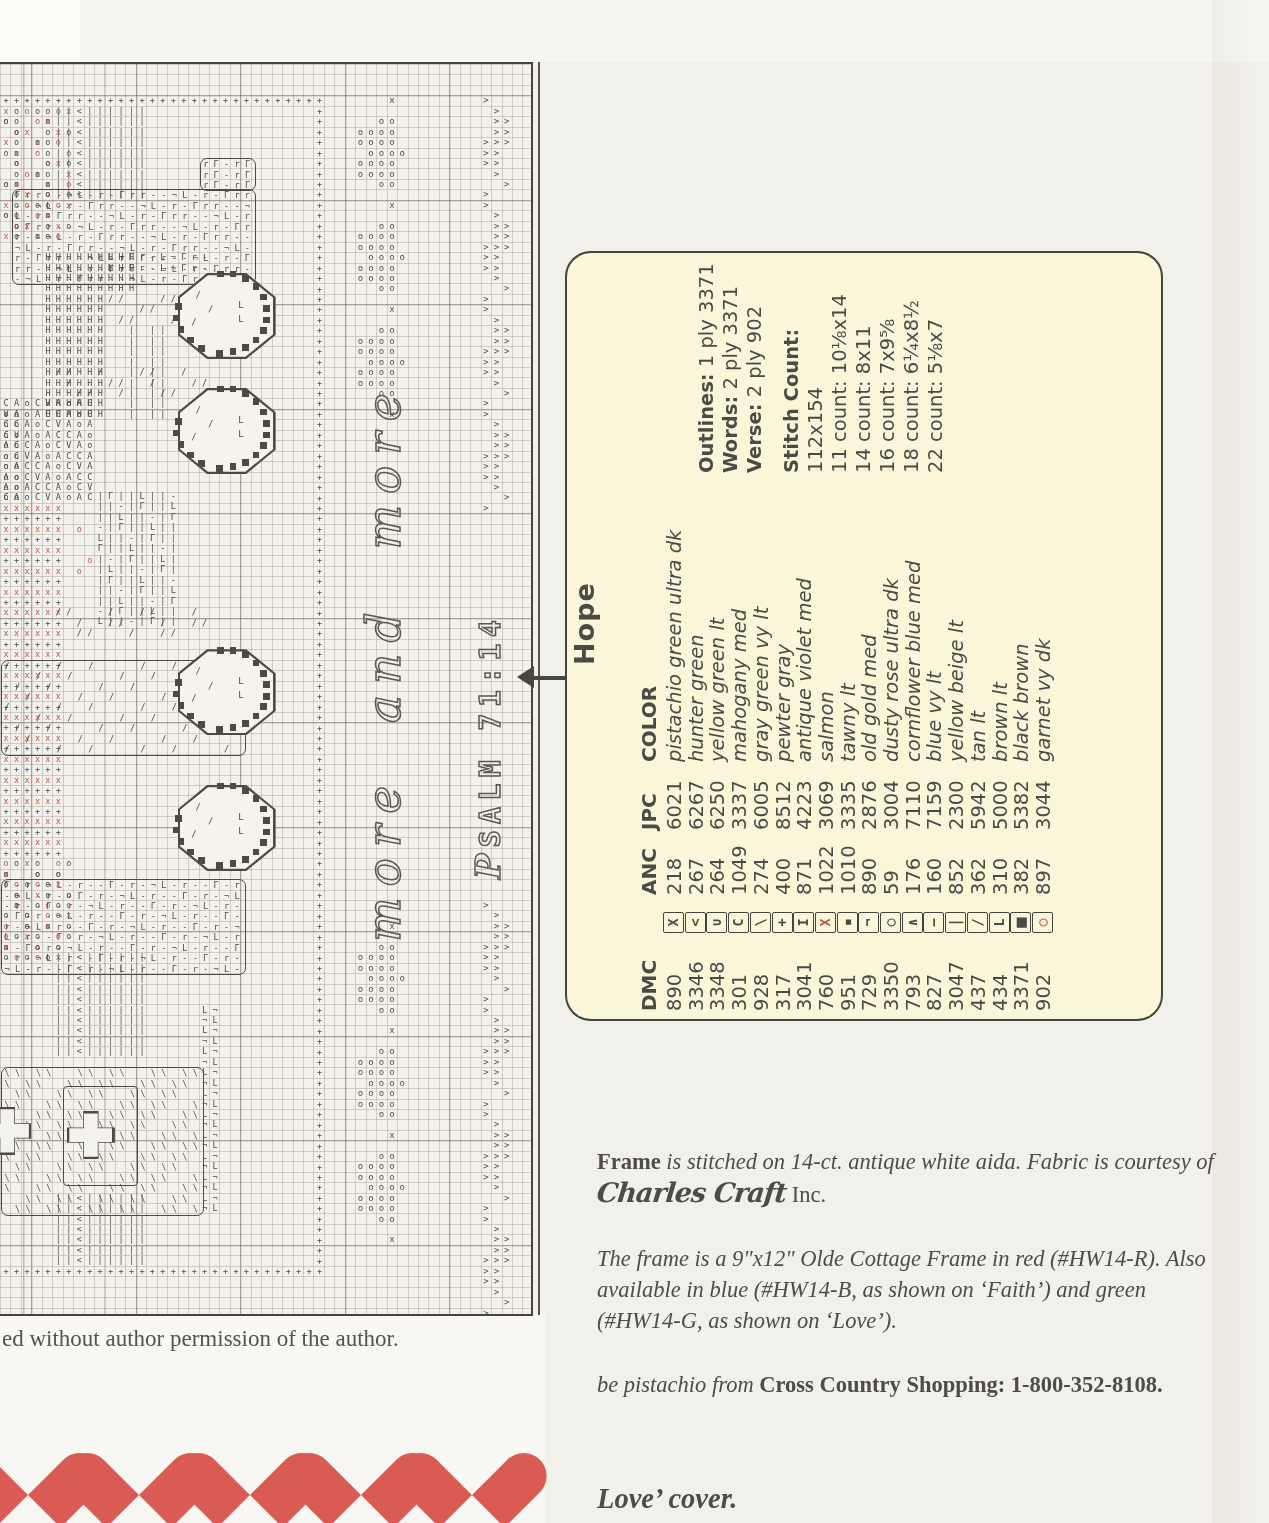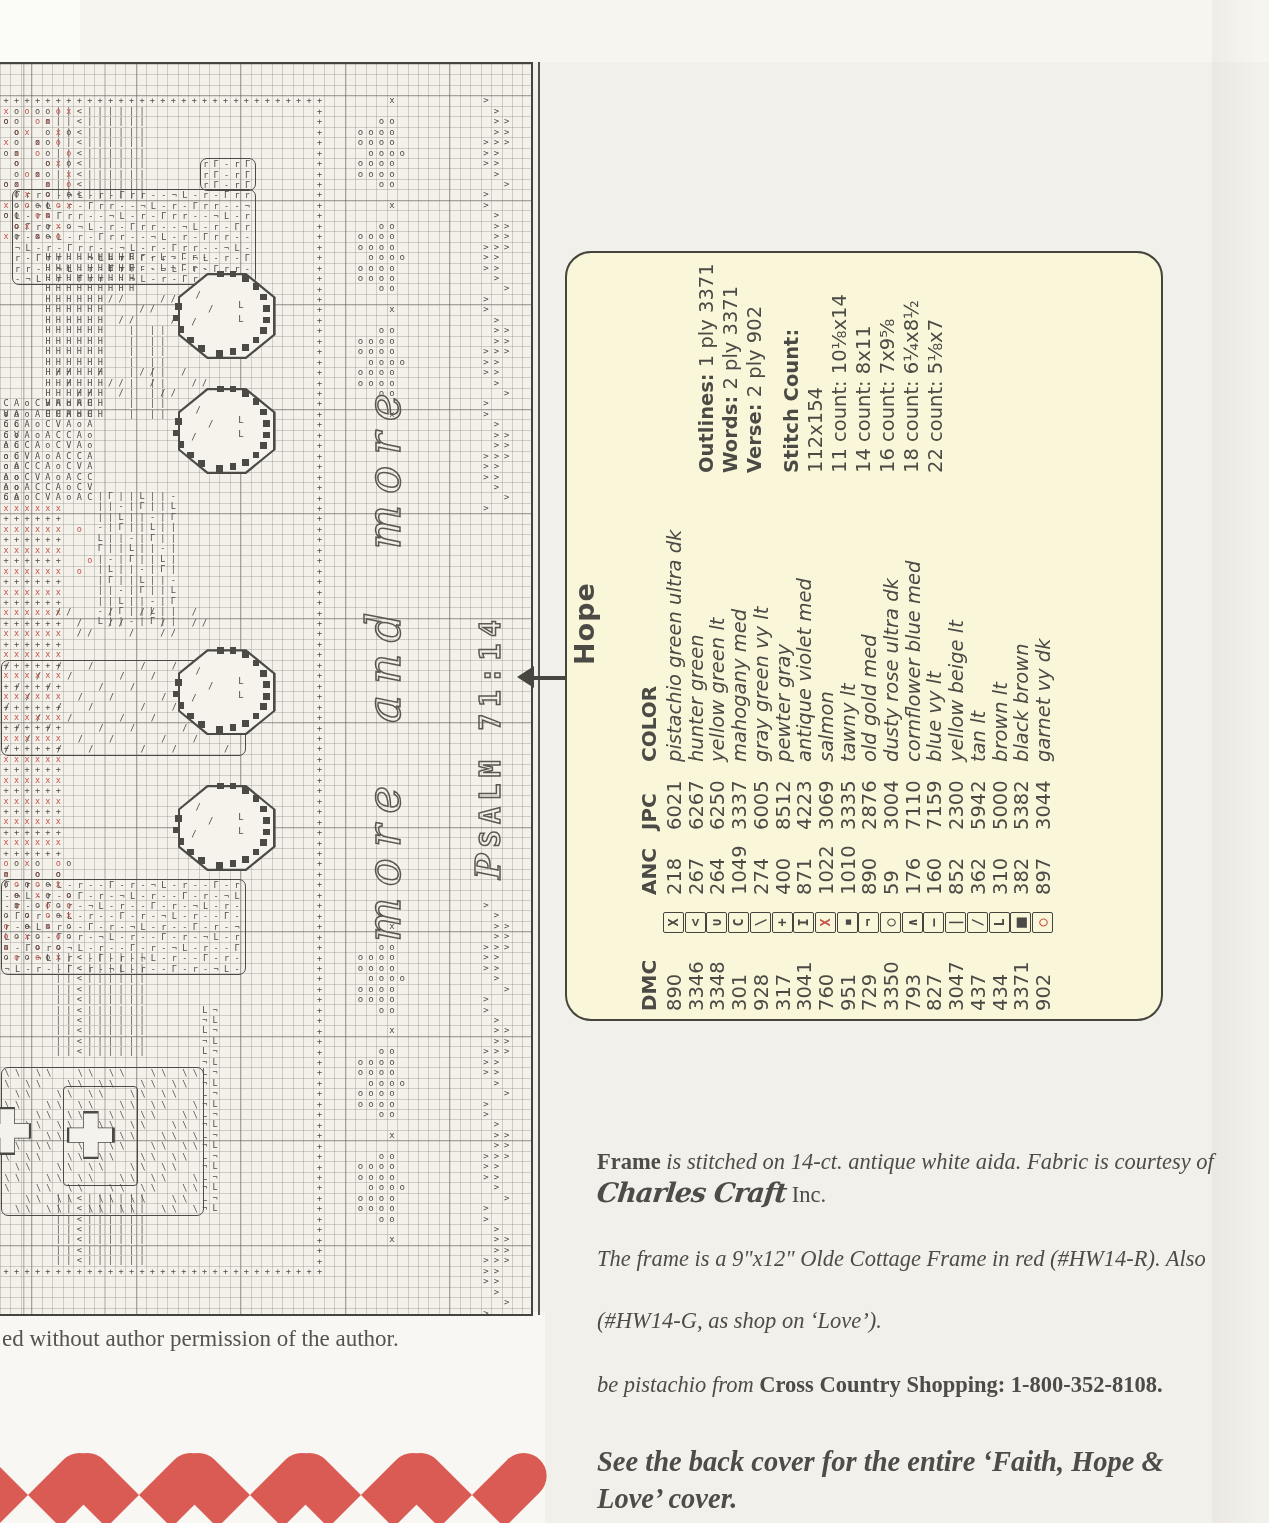--- a/index.html
+++ b/index.html
@@ -1047,31 +1047,31 @@
 
 <div id="copyright">ed without author permission of the author.</div>
 
 <div class="para" style="top:1146px;">
   <span class="bld">Frame</span><span> is stitched on 14-ct. antique white aida. Fabric is courtesy of</span><br>
   <span id="logo-script">Charles Craft</span><span class="rom"> Inc.</span>
 </div>
 
 <div class="para" style="top:1243px;">
   <span>The frame is a 9"x12" Olde Cottage Frame in red (#HW14-R). Also</span><br>
-  <br>
-  <span>(#HW14-G, as shop on ‘Love’).</span>
+  <span>available in blue (#HW14-B, as shown on ‘Faith’) and green</span><br>
+  <span>(#HW14-G, as shown on ‘Love’).</span>
 </div>
 
 <div class="para" style="top:1338px;">
   <br>
   <span>be pistachio from </span><span class="bld">Cross Country Shopping: 1-800-352-8108.</span>
 </div>
 
 <div id="series-note">
-  <span>See the back cover for the entire ‘Faith, Hope &amp;</span><br>
+  <br>
   <span>Love’ cover.</span>
 </div>
 
 <div id="hearts">
     <div class="heart" style="left: -18px; --hc: #d95b53;"></div>
     <div class="heart" style="left: 93px; --hc: #d95b53;"></div>
     <div class="heart" style="left: 204px; --hc: #d95b53;"></div>
     <div class="heart" style="left: 315px; --hc: #d95b53;"></div>
     <div class="heart" style="left: 426px; --hc: #d95b53;"></div>
   </div>

